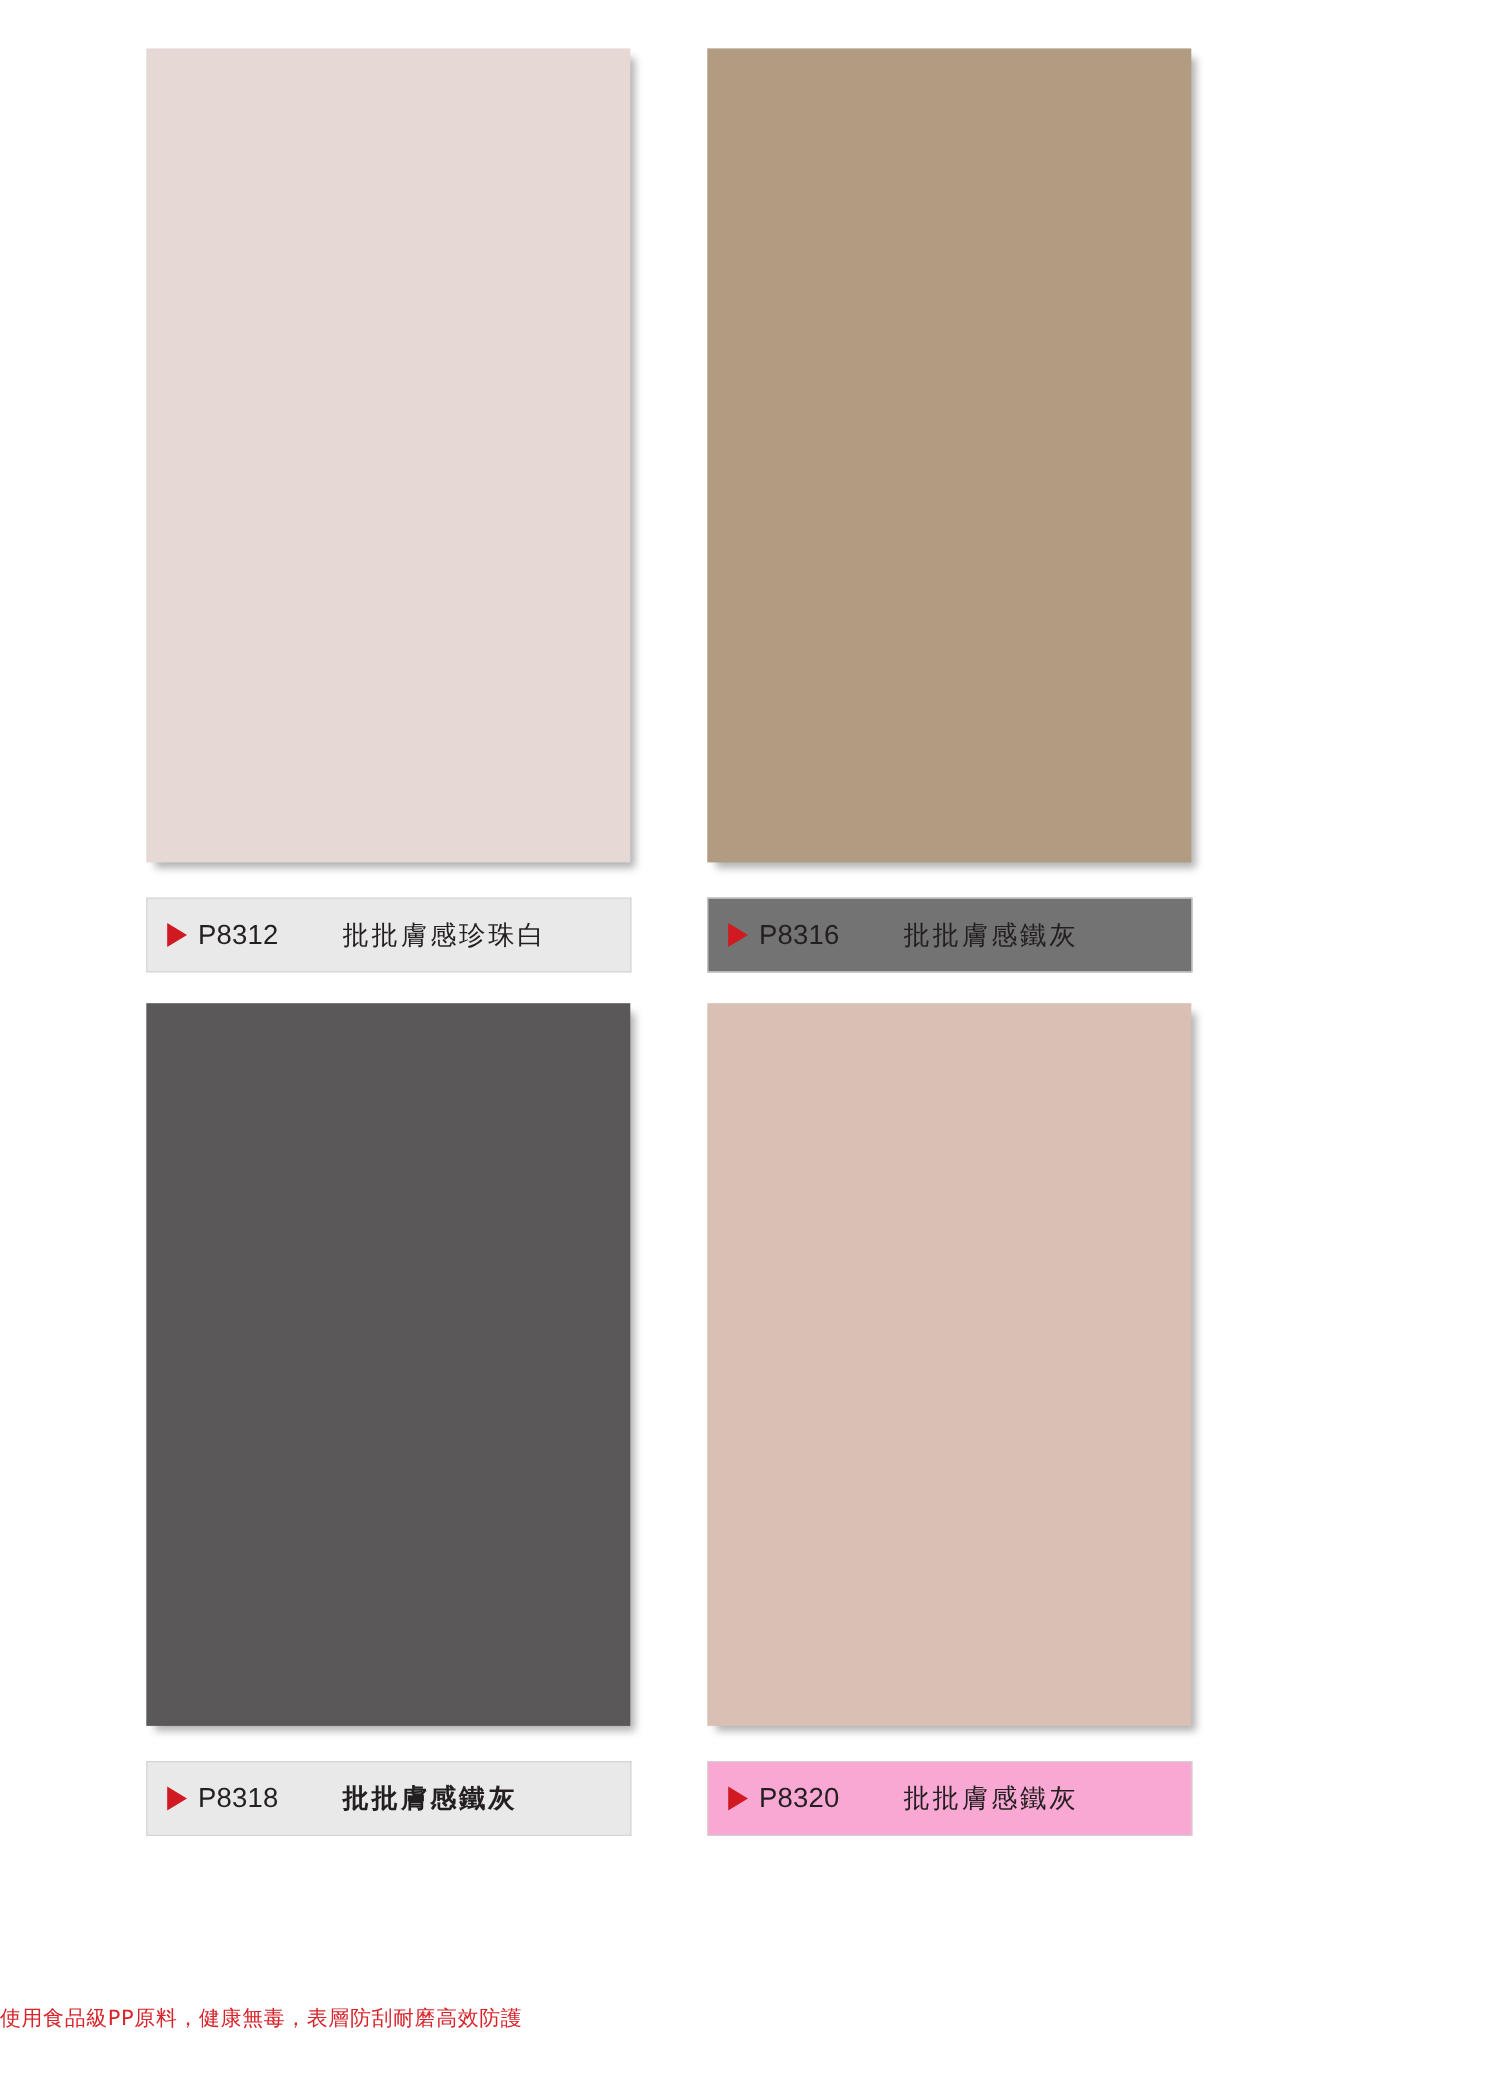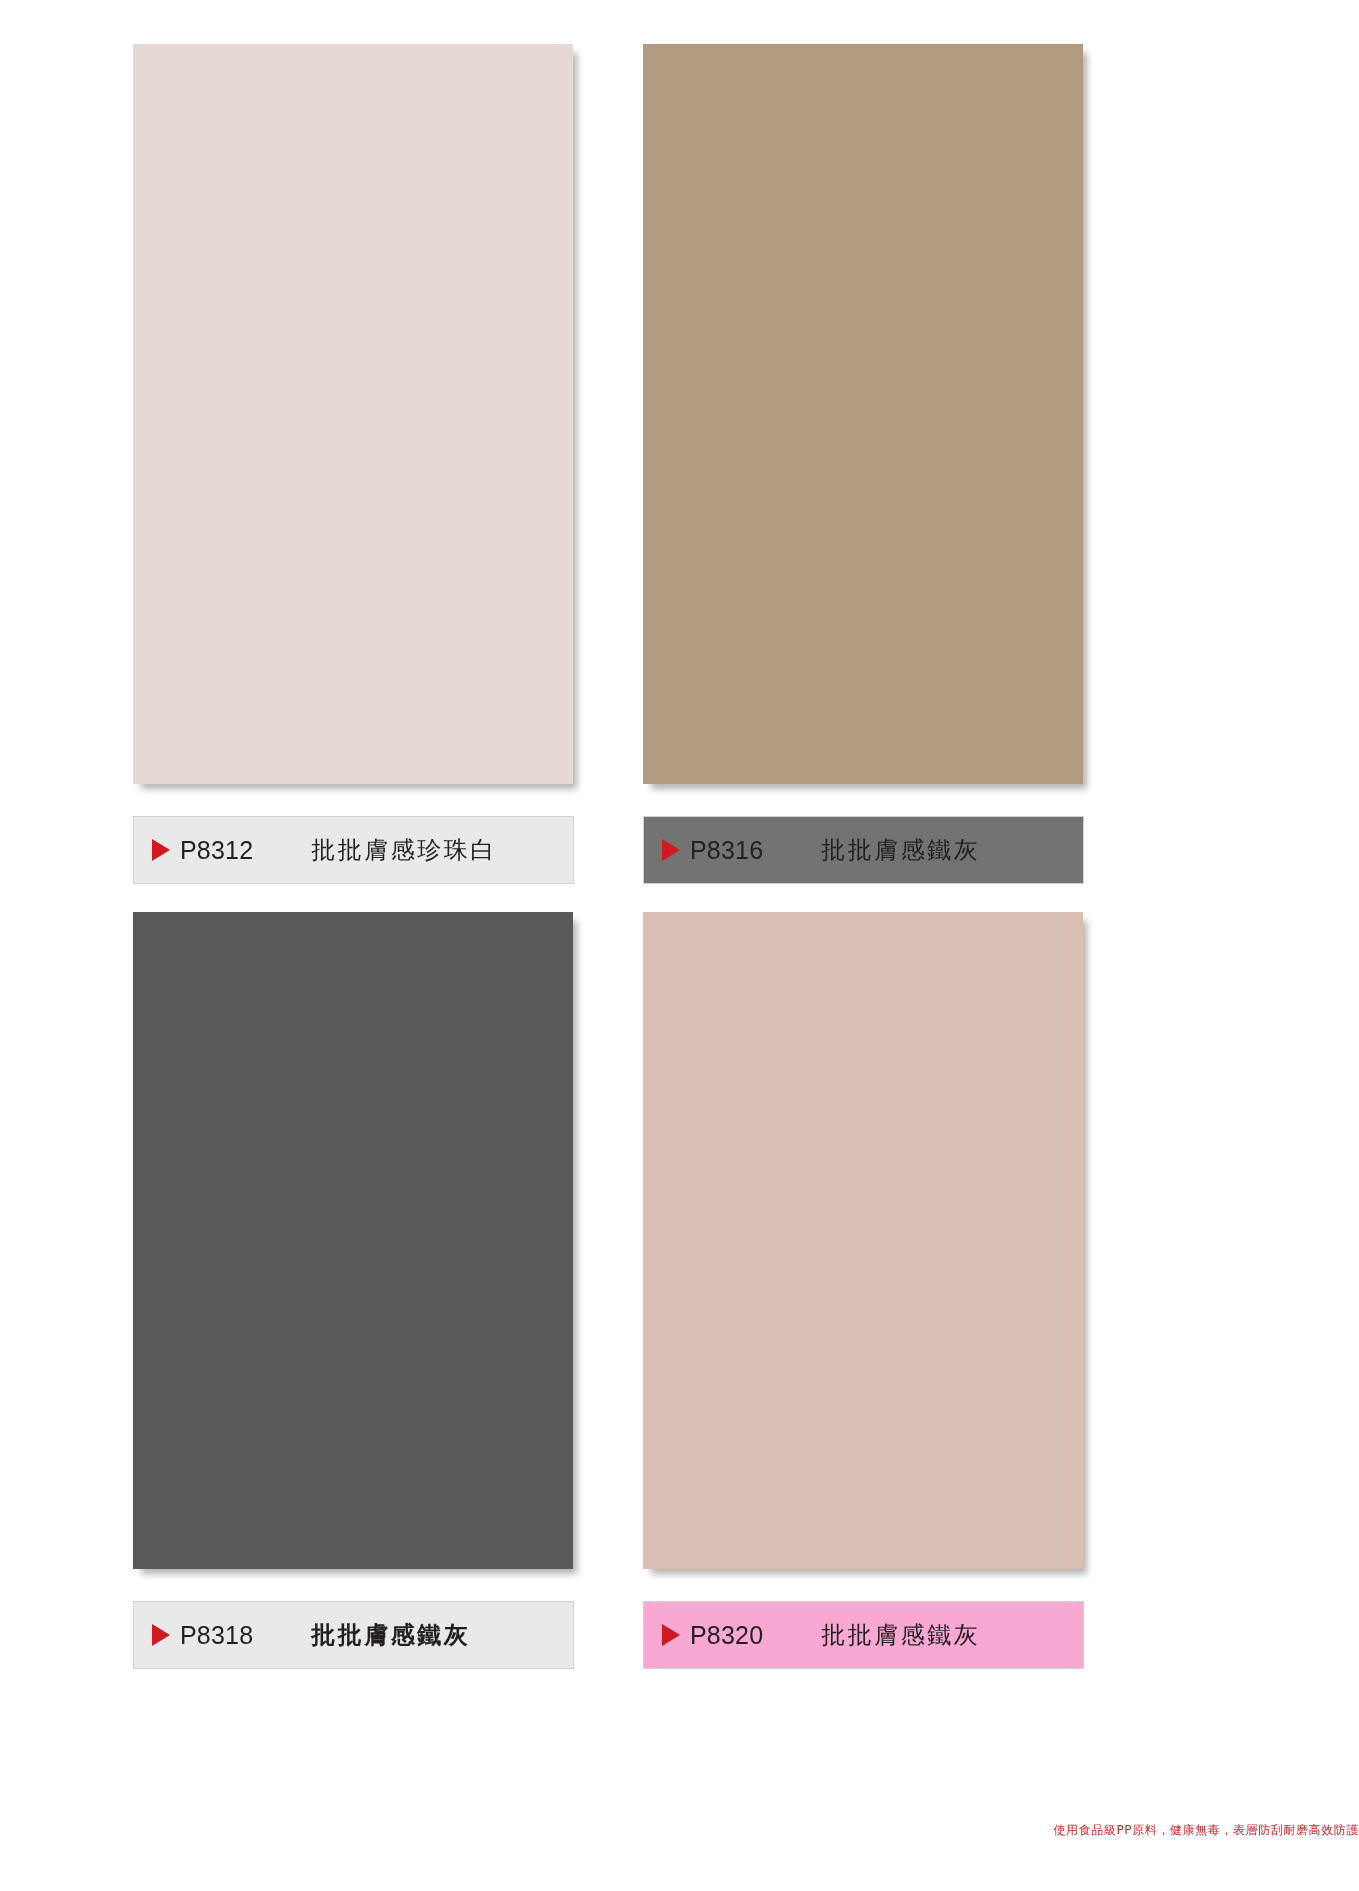--- a/index.html
+++ b/index.html
@@ -105,23 +105,23 @@
     font-family: "DejaVu Sans", "Liberation Sans", sans-serif;
     flex: 0 0 auto;
     white-space: nowrap;
   }
 
   .footer-note {
     position: absolute;
     left: 0;
     right: 0;
     top: 1822px;
-    text-align: right;
+    text-align: left;
     color: #d8232a;
-    font-size: 12px;
+    font-size: 19px;
     letter-spacing: 0.6px;
     font-family: "DejaVu Sans", "Liberation Sans", sans-serif;
   }
 </style>
 </head>
 <body>
 
 <div class="page">
 
   <div class="swatch-grid">

